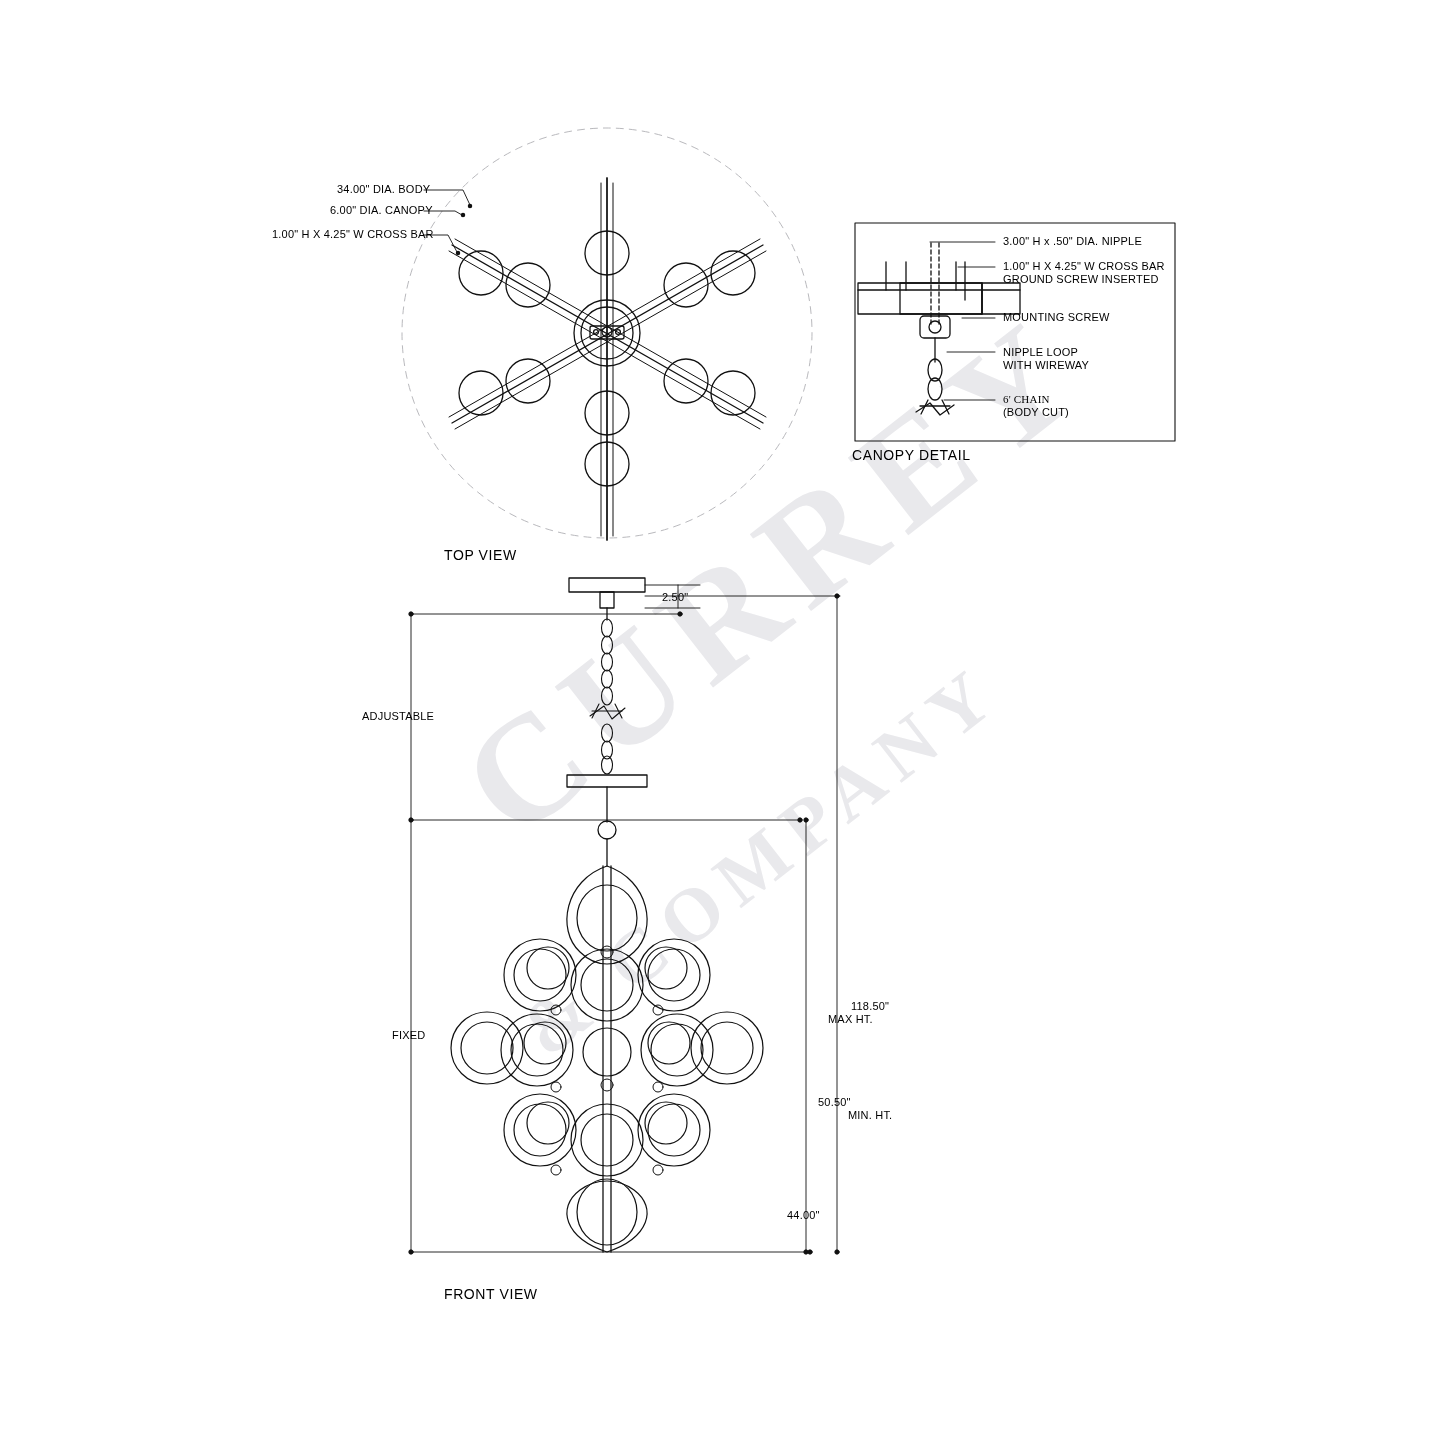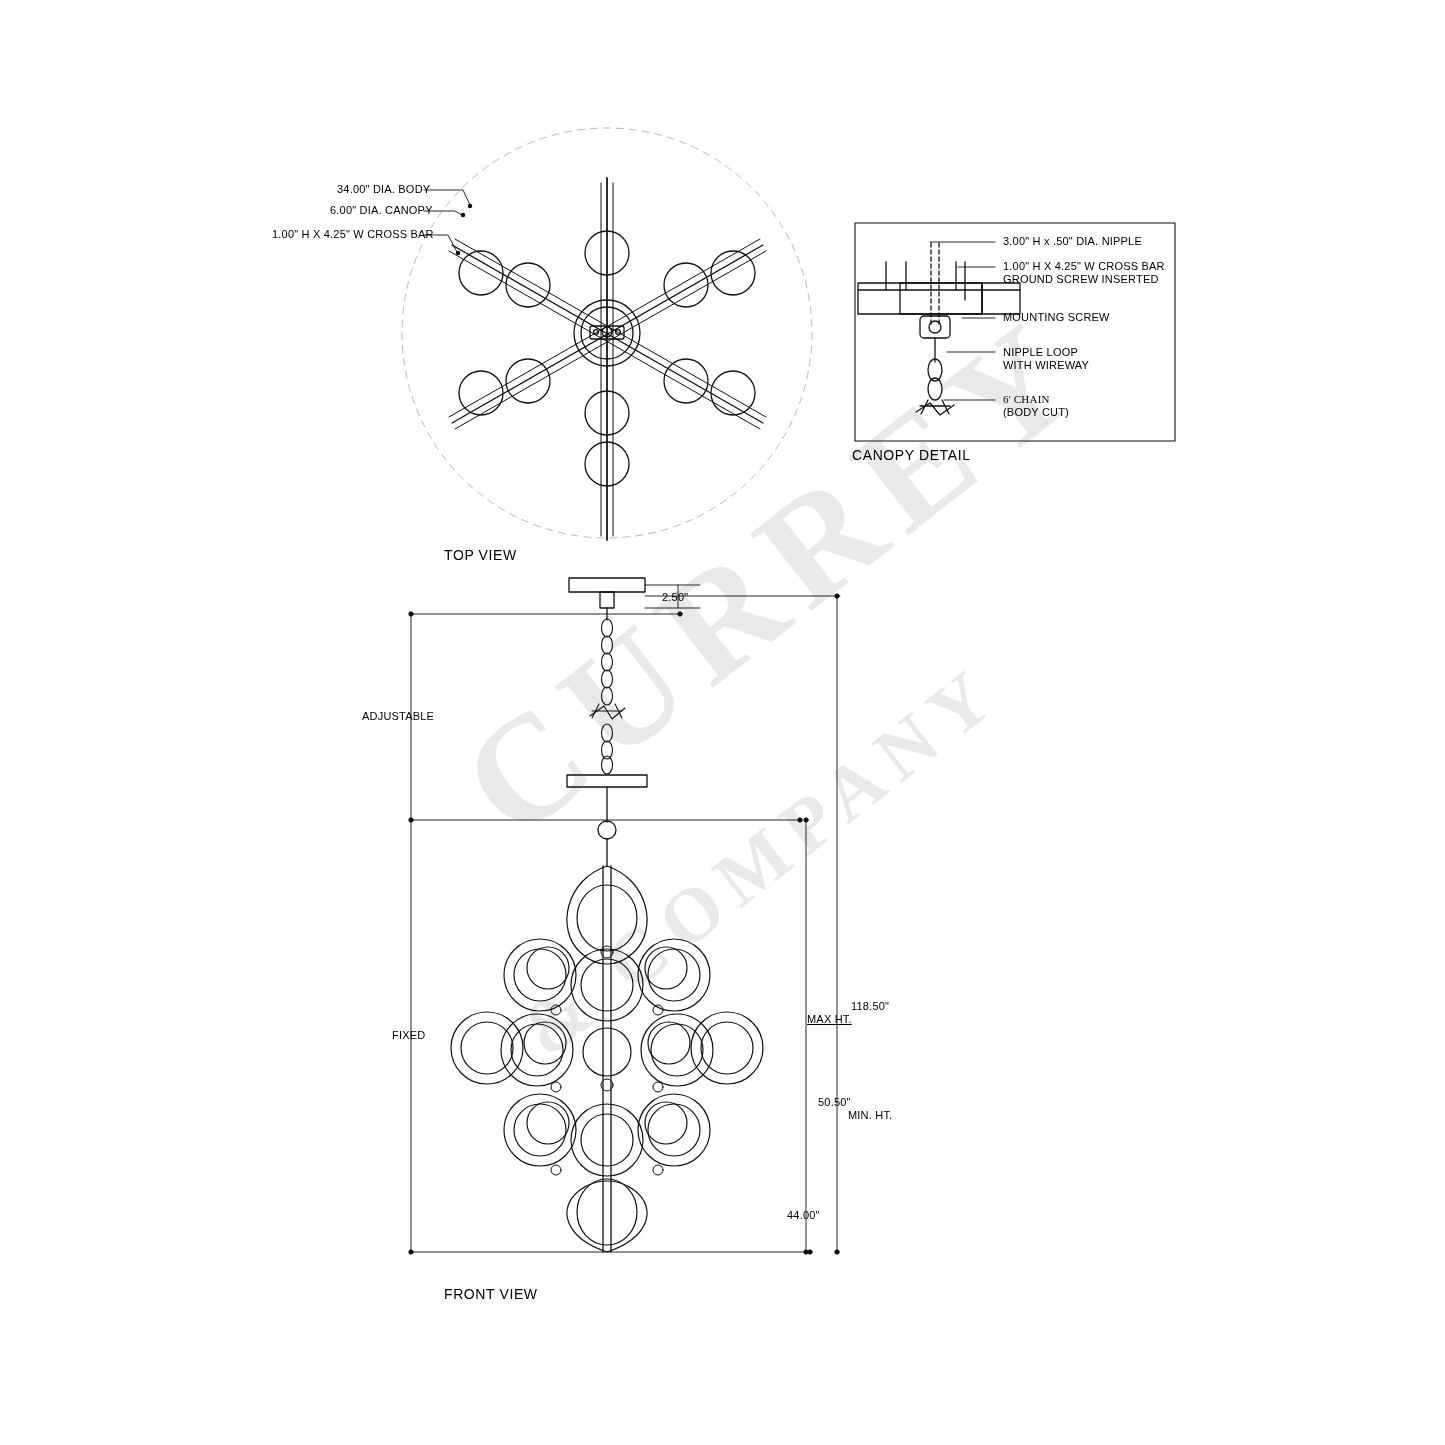--- a/index.html
+++ b/index.html
@@ -228,19 +228,19 @@
   <div class="lbl" style="left:1003px;top:346px;">NIPPLE LOOP</div>
   <div class="lbl" style="left:1003px;top:359px;">WITH WIREWAY</div>
   <div class="lbl" style="left:1003px;top:393px;font-family:Liberation Serif, serif;">6' CHAIN</div>
   <div class="lbl" style="left:1003px;top:406px;">(BODY CUT)</div>
   <div class="lbl big" style="left:852px;top:449px;">CANOPY DETAIL</div>
 
   <div class="lbl" style="left:662px;top:591px;">2.50"</div>
   <div class="lbl" style="left:362px;top:710px;">ADJUSTABLE</div>
   <div class="lbl" style="left:392px;top:1029px;">FIXED</div>
   <div class="lbl" style="left:851px;top:1000px;">118.50"</div>
-  <div class="lbl" style="left:807px;top:1013px;text-decoration:underline;">MAX HT.</div>
+  <div class="lbl" style="left:828px;top:1013px;">MAX HT.</div>
   <div class="lbl" style="left:818px;top:1096px;">50.50"</div>
   <div class="lbl" style="left:818px;top:1109px;padding-left:30px;">MIN. HT.</div>
   <div class="lbl" style="left:787px;top:1209px;">44.00"</div>
   <div class="lbl big" style="left:444px;top:1288px;">FRONT VIEW</div>
 
 </div>
 
 </body></html>

